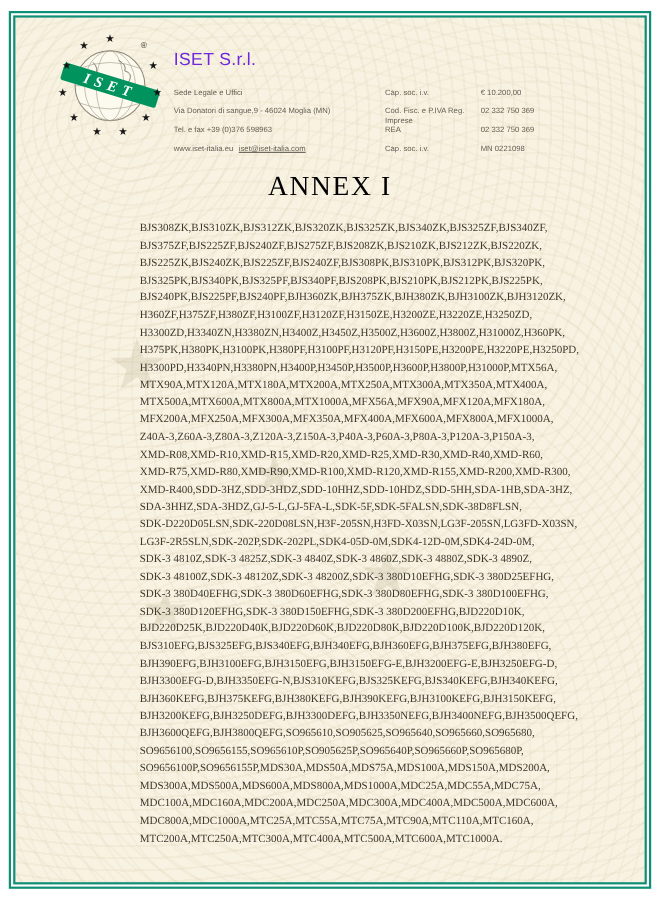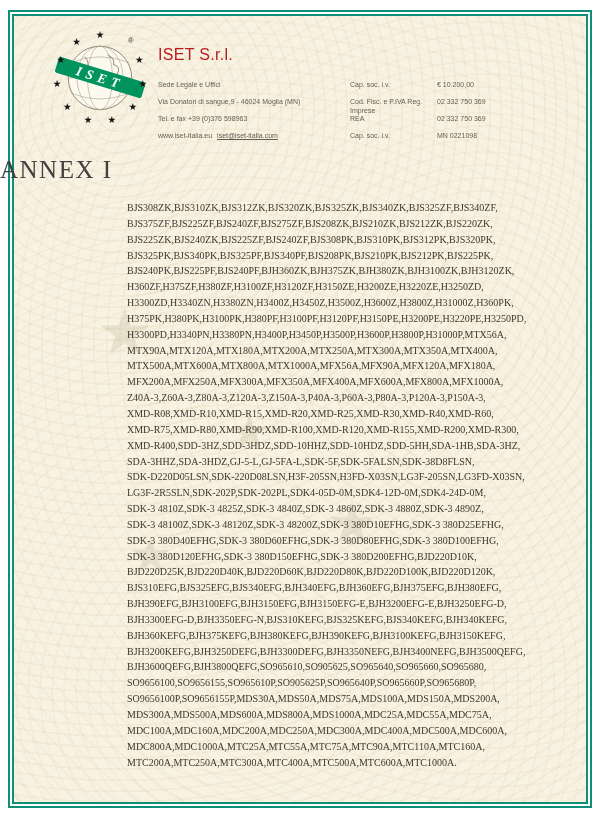--- a/index.html
+++ b/index.html
@@ -14,29 +14,29 @@
       repeating-radial-gradient(circle at 18% 12%, rgba(255,255,255,0) 0 9px, rgba(214,200,164,.16) 9px 11px),
       repeating-radial-gradient(circle at 82% 42%, rgba(255,255,255,0) 0 11px, rgba(214,200,164,.13) 11px 13px),
       repeating-radial-gradient(circle at 38% 86%, rgba(255,255,255,0) 0 10px, rgba(220,206,170,.14) 10px 12px);
   }
 
   .wm-star{position:absolute;color:rgba(168,158,126,0.20);z-index:1;line-height:1;user-select:none;}
 
   .logo{position:absolute;left:44px;top:26px;width:112px;text-align:center;z-index:2;}
   .logo-caption{margin-top:-4px;font-size:8px;font-weight:bold;color:#1a1b20;line-height:1.25;letter-spacing:.2px;}
 
-  .company-name{position:absolute;left:158px;top:46px;font-size:16px;color:#b91c1c;letter-spacing:.3px;z-index:2;}
+  .company-name{position:absolute;left:158px;top:46px;font-size:16px;color:#6d28d9;letter-spacing:.3px;z-index:2;}
 
   .info{position:absolute;left:158px;top:80px;width:412px;z-index:2;}
   .irow{display:grid;grid-template-columns:192px 87px 1fr;height:17px;align-items:start;
         font-size:7px;color:#615d51;line-height:9px;}
   .email{text-decoration:underline;color:#615d51;cursor:pointer;margin-left:5px;}
 
-  .annex-title{position:absolute;left:0;right:0;top:156px;z-index:2;
-    font-family:"Liberation Serif",serif;font-size:25px;letter-spacing:1.5px;color:#404040;}
+  .annex-title{position:absolute;left:0;right:0;top:156px;text-align:center;z-index:2;
+    font-family:"Liberation Serif",serif;font-size:25px;letter-spacing:1.5px;color:#000000;}
 
   .codes{position:absolute;left:127px;top:200px;width:440px;z-index:2;
     font-family:"Liberation Serif",serif;font-size:10px;line-height:15.85px;
     color:#3c382d;white-space:pre;}
 </style>
 </head>
 <body>
 
 <div class="sheet">
 

